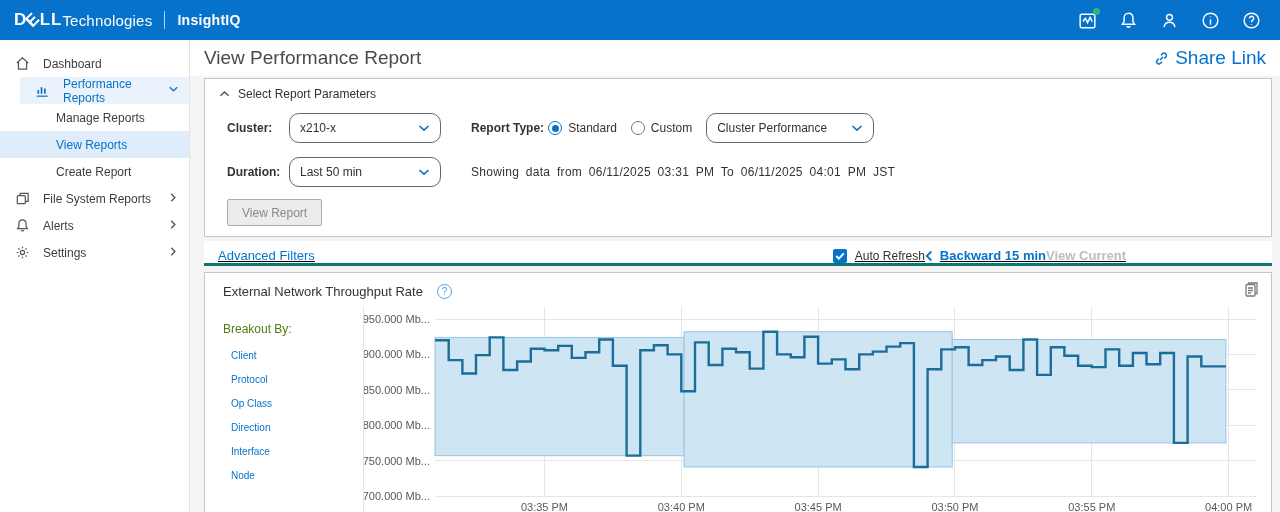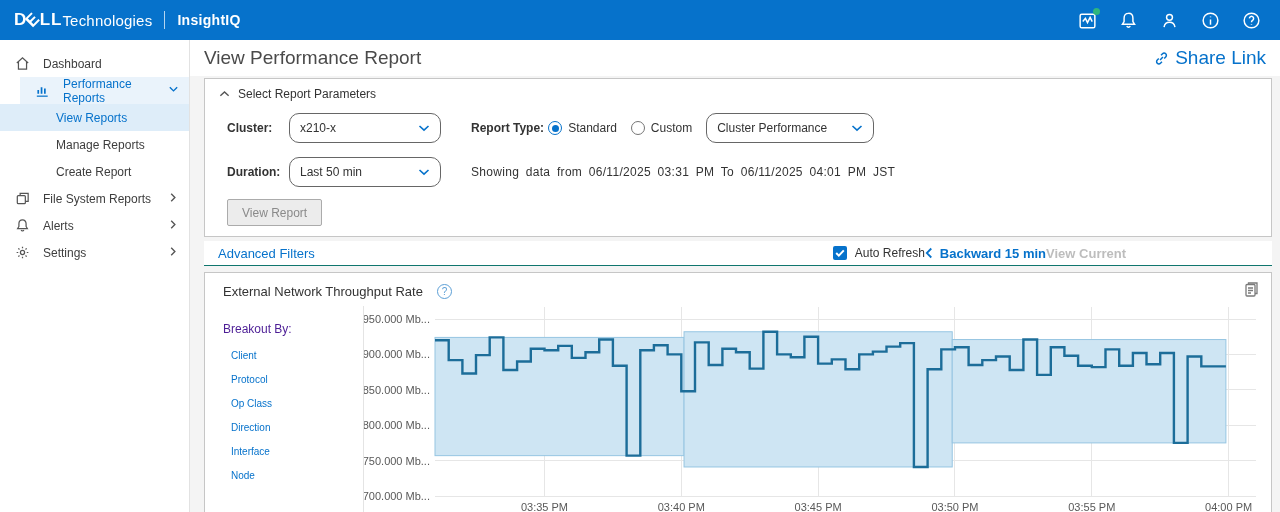--- a/index.html
+++ b/index.html
@@ -64,22 +64,22 @@
   .radio-circle { width:14px; height:14px; border:1px solid #757575; border-radius:50%;
                   display:inline-flex; align-items:center; justify-content:center; background:#fff; }
   .radio-circle.on { border:1.5px solid #0672CB; }
   .radio-circle.on::after { content:""; width:7px; height:7px; border-radius:50%; background:#0672CB; }
   .select.wide { width:168px; }
   .showing-text { font-size:12px; color:#333; margin-left:30px; letter-spacing:.3px; word-spacing:3px; }
   .btn-view { margin:4px 0 0 22px; height:27px; padding:2px 14px; font-size:12px; color:#8a8a8a;
               background:#ececec; border:1px solid #ababab; border-radius:2px; cursor:default; }
 
   
-  .filter-bar { margin:4px 8px 0 14px; background:#fff; border-bottom:1px solid #0f766e;
-                height:25px; display:flex; align-items:center; justify-content:space-between; }
+  .filter-bar { margin:4px 8px 0 14px; background:#fff; border-bottom:3px solid #0f766e;
+                height:25px; display:flex; align-items:flex-end; justify-content:space-between;text-decoration:underline; }
   .adv-filters { color:#0672CB; font-size:13px; margin-left:14px; cursor:pointer; }
   .filter-right { display:flex; align-items:center; padding-right:146px; }
   .auto-refresh { display:flex; align-items:center; gap:8px; font-size:12px; color:#333; }
   .checkbox { width:14px; height:14px; background:#0672CB; border-radius:2px; display:inline-flex;
               align-items:center; justify-content:center; cursor:pointer; }
   .checkbox svg { stroke:#fff; fill:none; stroke-width:2; }
   .backward { display:flex; align-items:center; gap:7px; color:#0672CB; font-size:13px; font-weight:bold; cursor:pointer; }
   .backward svg { stroke:#0672CB; fill:none; stroke-width:1.8; }
   .view-current { color:#bdbdbd; font-size:13px; font-weight:bold; cursor:default; }
 
@@ -87,21 +87,21 @@
   .chart-card { margin-top:6px; padding-bottom:2px; }
   .chart-head { display:flex; align-items:center; padding:8px 12px 4px 18px; }
   .chart-title { font-size:13px; color:#333; }
   .q-icon { width:15px; height:15px; border:1px solid #5c9fd6; border-radius:50%; color:#5c9fd6;
             font-size:10px; display:inline-flex; align-items:center; justify-content:center;
             margin-left:14px; cursor:pointer; }
   .copy-icon { margin-left:auto; cursor:pointer; }
   .copy-icon svg { stroke:#7a7a7a; fill:none; stroke-width:1.3; }
   .chart-body { display:flex; }
   .breakout { width:158px; padding:16px 0 0 18px; flex:none; }
-  .breakout-label { font-size:12px; color:#4c1d95; margin-bottom:14px; }
+  .breakout-label { font-size:12px; color:#4d7c0f; margin-bottom:14px; }
   .bo-link { font-size:10px; color:#0672CB; font-weight:normal; padding:0 0 0 8px; margin-bottom:13px; cursor:pointer; }
   .chart-plot { flex:1; border-left:1px solid #e4e4e4; padding-top:1px; }
 </style>
 </head>
 <body>
 
 <div class="topbar">
   <div class="brand">
     <span class="dell-logo"><span>D</span><span class="dell-e">E</span><span>LL</span></span>
       <span class="dell-suffix">Technologies</span>
@@ -162,25 +162,25 @@
           <svg width="17" height="17" viewBox="0 0 18 18">
             <path d="M4.5 12.5 V8.5 M8 12.5 V5.5 M11.5 12.5 V7" stroke-width="1.8"></path>
             <path d="M3 15 H14.5"></path>
           </svg>
         </span>
         <span class="lbl">Performance Reports</span>
         <span class="chev"><svg width="11" height="11" viewBox="0 0 12 12">
             <path d="M2 3.5 L6 7.5 L10 3.5"></path>
           </svg></span>
       </div>
+      <div class="side-item lvl1">
+        <span class="lbl">Manage Reports</span>
+      </div>
       <div class="side-item lvl1 selected">
         <span class="lbl">View Reports</span>
-      </div>
-      <div class="side-item lvl1">
-        <span class="lbl">Manage Reports</span>
       </div>
       <div class="side-item lvl1">
         <span class="lbl">Create Report</span>
       </div>
       <div class="side-item">
         <span class="icon">
           <svg width="17" height="17" viewBox="0 0 18 18">
             <rect x="3.5" y="6" width="8.5" height="8.5" rx="1"></rect>
             <path d="M6.5 6 V3.5 H15 V12 H12"></path>
           </svg>

